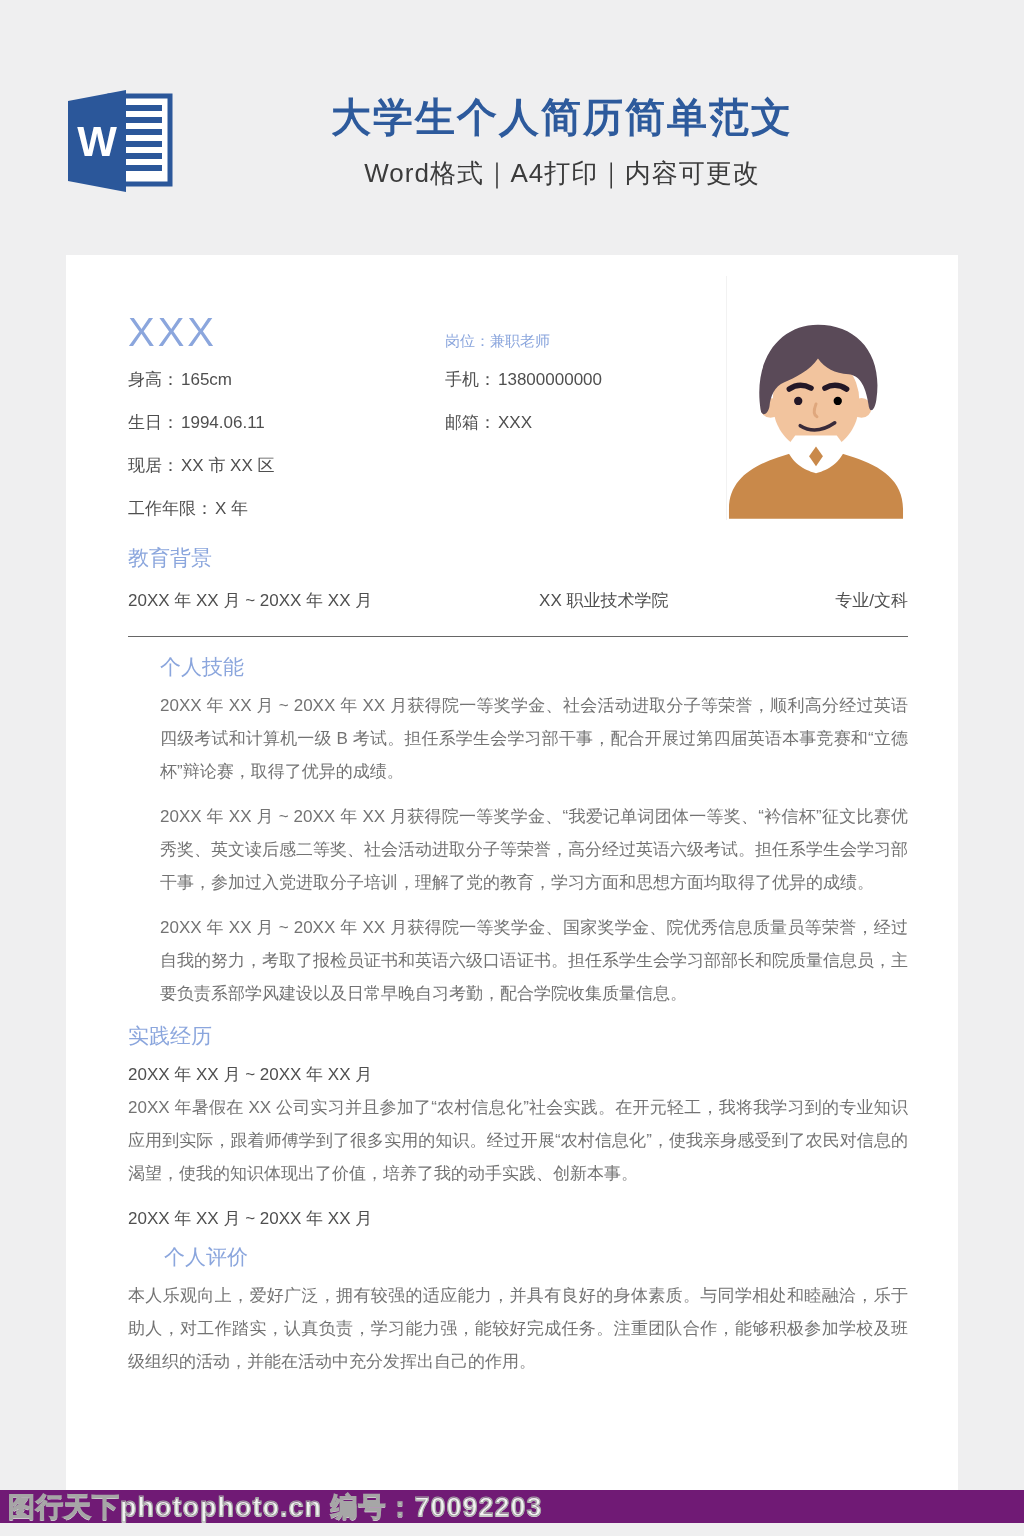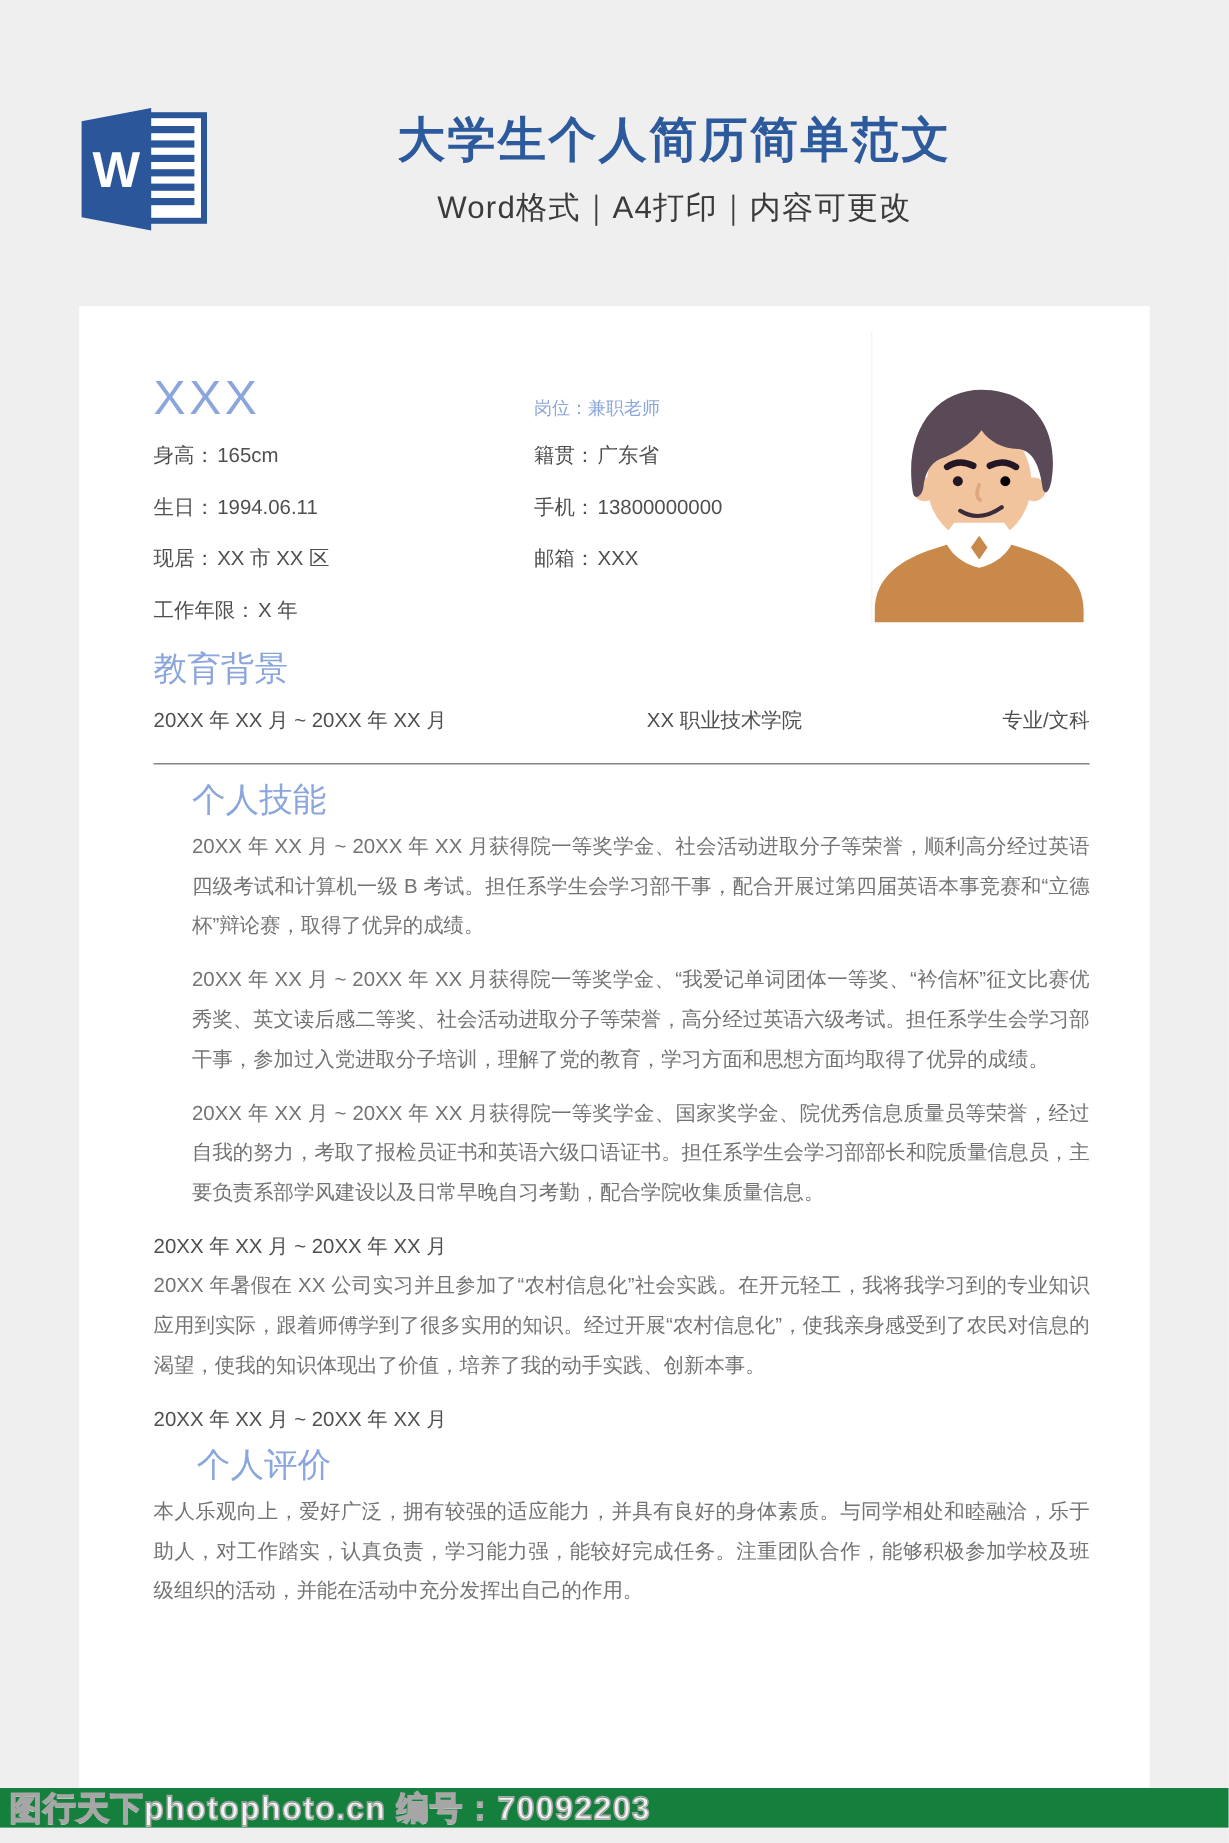--- a/index.html
+++ b/index.html
@@ -49,21 +49,21 @@
   }
   .position-row{
     font-size:15px; line-height:26px; color:#8ba6dd;
     margin-top:18px; margin-bottom:16px;
   }
   .info-row{ font-size:17px; line-height:20px; margin-bottom:23px; color:#4f4f4f; }
   .info-row .label{ margin-right:2px; }
 
   
   .section-heading{
-    font-size:28px; font-weight:400; color:#8ba6dd; line-height:28px;
+    font-size:21px; font-weight:400; color:#8ba6dd; line-height:28px;
     margin:0 0 8px 0;
   }
   .edu-heading{ margin-top:2px; }
   .edu-row{
     display:flex; justify-content:space-between; align-items:baseline;
     font-size:17px; line-height:22px; margin-top:18px; color:#4f4f4f;
   }
   .divider{ border:none; border-top:1px solid #666; margin:24px 0 16px 0; }
 
   .body-par{
@@ -72,21 +72,21 @@
   }
   .skills-block{ margin-bottom:2px;margin-left:32px; }
   .practice-heading{ margin-top:2px; }
   .entry{ margin-bottom:8px; }
   .entry-period{ font-size:17px; line-height:33px; color:#4f4f4f; }
   .eval-heading{ margin-top:2px;margin-left:36px; }
 
   
   .footer-bar{
     position:absolute; left:0; top:1490px; width:100%; height:33px;
-    background:#15803d; display:flex; align-items:center;
+    background:#701a75; display:flex; align-items:center;
   }
   .watermark{
     font-size:27px; font-weight:bold; letter-spacing:1px; white-space:nowrap;
     padding-left:8px; color:rgba(220,220,220,0.12);
     -webkit-text-stroke:1.2px #a6a6a6;
     text-shadow:0 1px 0 #f5f5f5;
   }
 </style>
 </head>
 <body>
@@ -163,23 +163,20 @@
           <div class="info-row">
             <span class="label">工作年限：</span><span class="value">X 年</span>
           </div>
         </div>
 
         <div class="col-right">
           <div class="position-row">
             <span class="label">岗位：</span><span class="value">兼职老师</span>
           </div>
           <div class="info-row">
-            <span class="label">籍贯：</span><span class="value">广东省</span>
-          </div>
-          <div class="info-row">
             <span class="label">手机：</span><span class="value">13800000000</span>
           </div>
           <div class="info-row">
             <span class="label">邮箱：</span><span class="value">XXX</span>
           </div>
         </div>
       </div>
     </div>
 
     <div class="section">
@@ -193,20 +190,21 @@
     </div>
 
     <div class="section skills-block">
       <h2 class="section-heading">个人技能</h2>
       <p class="body-par">20XX 年 XX 月 ~ 20XX 年 XX 月获得院一等奖学金、社会活动进取分子等荣誉，顺利高分经过英语四级考试和计算机一级 B 考试。担任系学生会学习部干事，配合开展过第四届英语本事竞赛和“立德杯”辩论赛，取得了优异的成绩。</p>
       <p class="body-par">20XX 年 XX 月 ~ 20XX 年 XX 月获得院一等奖学金、“我爱记单词团体一等奖、“衿信杯”征文比赛优秀奖、英文读后感二等奖、社会活动进取分子等荣誉，高分经过英语六级考试。担任系学生会学习部干事，参加过入党进取分子培训，理解了党的教育，学习方面和思想方面均取得了优异的成绩。</p>
       <p class="body-par">20XX 年 XX 月 ~ 20XX 年 XX 月获得院一等奖学金、国家奖学金、院优秀信息质量员等荣誉，经过自我的努力，考取了报检员证书和英语六级口语证书。担任系学生会学习部部长和院质量信息员，主要负责系部学风建设以及日常早晚自习考勤，配合学院收集质量信息。</p>
     </div>
 
     <div class="section">
+      <h2 class="section-heading practice-heading">实践经历</h2>
       <div class="entry">
         <div class="entry-period">20XX 年 XX 月 ~ 20XX 年 XX 月</div>
         <p class="body-par">20XX 年暑假在 XX 公司实习并且参加了“农村信息化”社会实践。在开元轻工，我将我学习到的专业知识应用到实际，跟着师傅学到了很多实用的知识。经过开展“农村信息化”，使我亲身感受到了农民对信息的渴望，使我的知识体现出了价值，培养了我的动手实践、创新本事。</p>
       </div>
       <div class="entry">
         <div class="entry-period">20XX 年 XX 月 ~ 20XX 年 XX 月</div>
       </div>
     </div>
 
     <div class="section">

